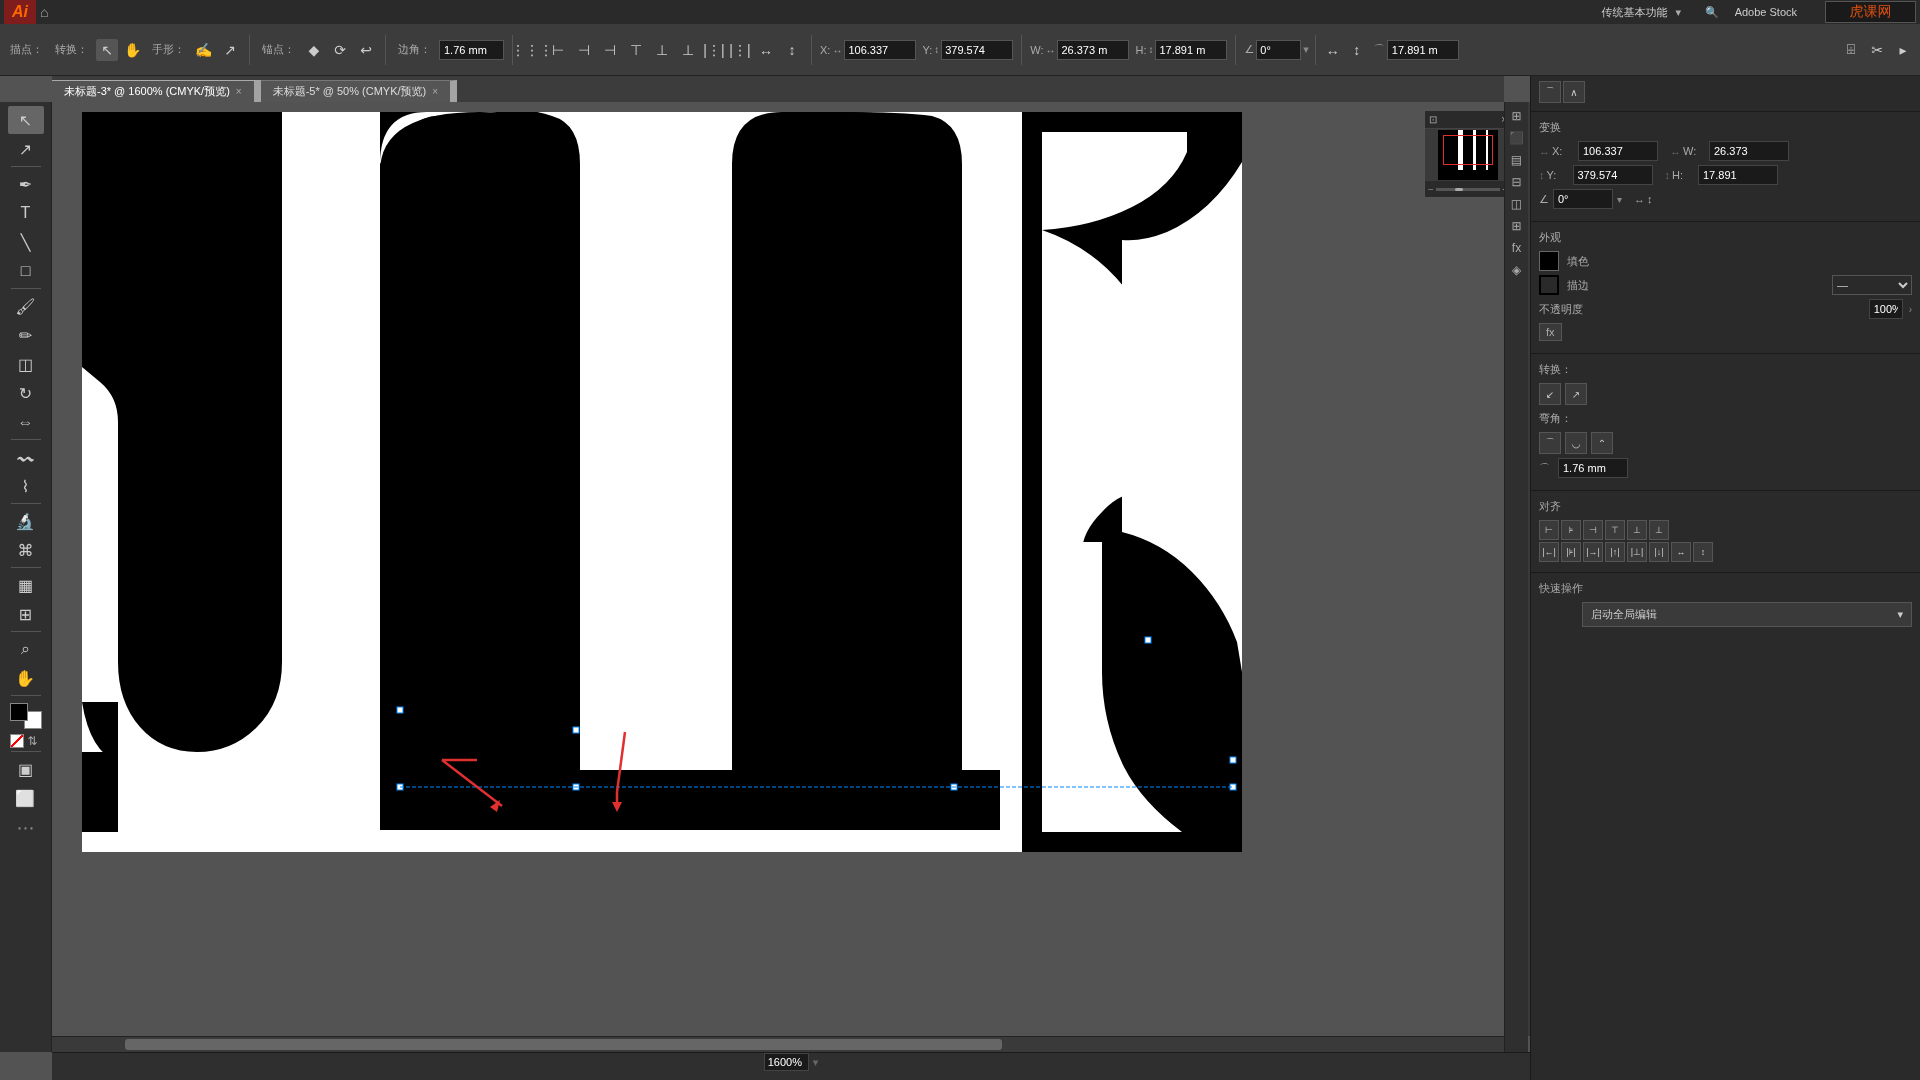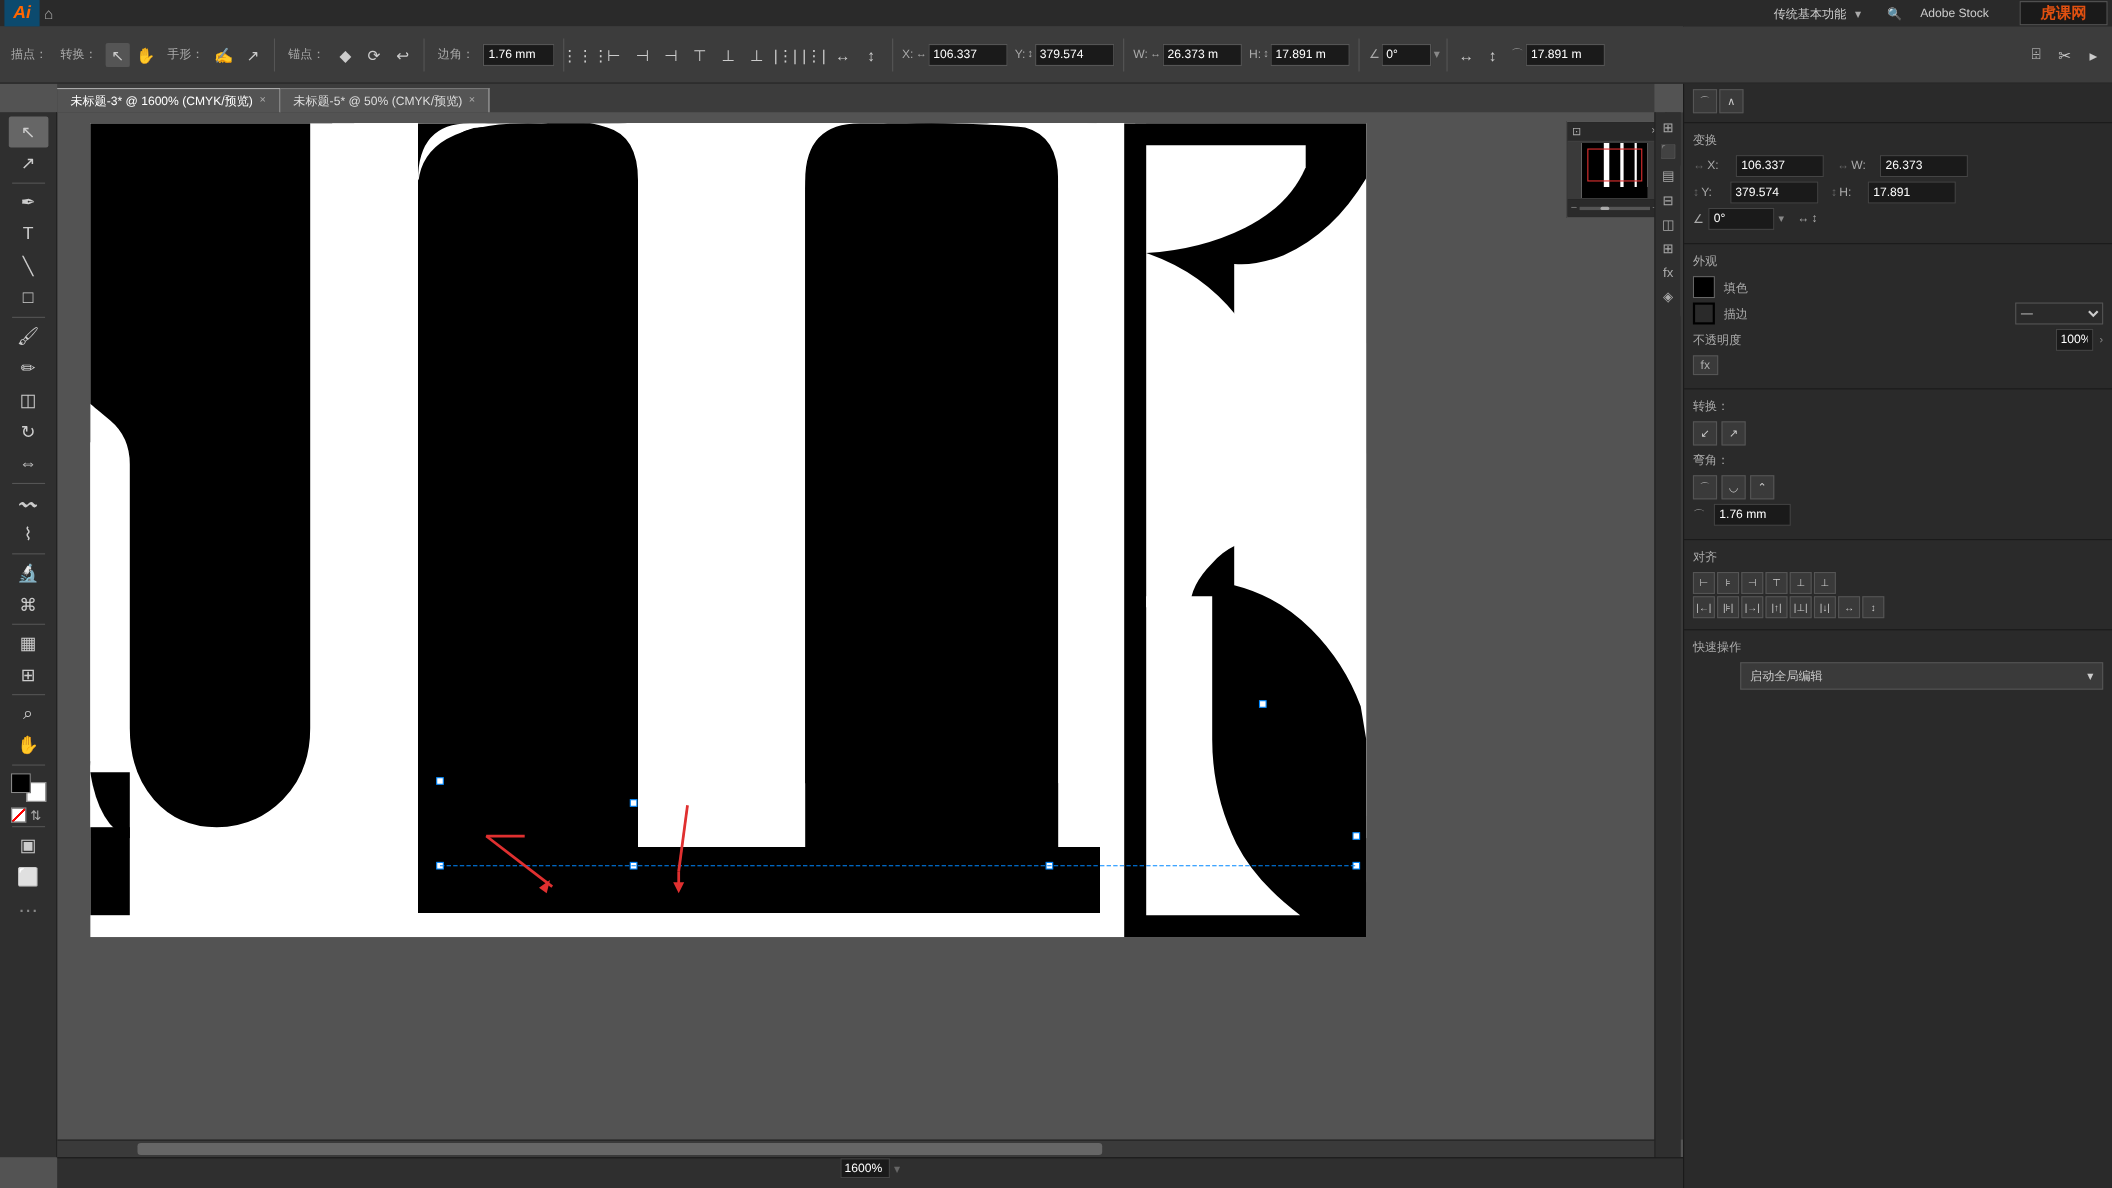--- a/index.html
+++ b/index.html
@@ -4,21 +4,21 @@
   <style>
     * { margin: 0; padding: 0; box-sizing: border-box; }
     body { width: 1920px; height: 1080px; overflow: hidden; background: #535353; font-family: "Microsoft YaHei", "SimHei", Arial, sans-serif; font-size: 12px; color: #fff; }
 
     
     .top-menu-bar {
       position: absolute; top: 0; left: 0; right: 0; height: 24px;
       background: #2a2a2a; display: flex; align-items: center; padding: 0 4px;
       color: #ccc; font-size: 12px; z-index: 100;
     }
-    .top-menu-bar .logo { width: 32px; height: 24px; background: #0c4a6e; display: flex; align-items: center; justify-content: center; font-weight: bold; font-size: 16px; color: #ff6600; font-style: italic; }
+    .top-menu-bar .logo { width: 32px; height: 24px; background: #7f1d1d; display: flex; align-items: center; justify-content: center; font-weight: bold; font-size: 16px; color: #ff6600; font-style: italic; }
     .top-menu-bar .home-icon { margin: 0 4px; color: #aaa; font-size: 14px; }
     .menu-items { display: flex; gap: 2px; }
     .menu-item { padding: 2px 8px; cursor: pointer; color: #ccc; font-size: 12px; }
     .right-menu { margin-left: auto; display: flex; align-items: center; gap: 8px; color: #aaa; font-size: 11px; }
 
     
     .toolbar {
       position: absolute; top: 24px; left: 0; right: 0; height: 52px;
       background: #3c3c3c; border-bottom: 1px solid #222; display: flex; align-items: center; padding: 0 6px; gap: 4px; z-index: 99;
     }
@@ -33,21 +33,21 @@
     .toolbar-coord-box input { width: 72px; height: 20px; background: #1a1a1a; border: 1px solid #555; color: #fff; font-size: 11px; padding: 0 3px; }
 
     
     .tabs-bar {
       position: absolute; top: 76px; left: 52px; right: 1270px; height: 26px;
       background: #3c3c3c; display: flex; align-items: flex-end; z-index: 98;
     }
     .tab {
       height: 22px; padding: 0 12px; background: #555; color: #ddd; font-size: 11px;
       display: flex; align-items: center; gap: 6px; cursor: pointer; border-top: 1px solid #777;
-      border-right: 1px solid #a3a3a3; position: relative; margin-top: 14px;
+      border-right: 7px solid #a3a3a3; position: relative; margin-top: 14px;
     }
     .tab.active { background: #535353; color: #fff; border-top: 1px solid #aaa; }
     .tab-close { color: #aaa; font-size: 10px; cursor: pointer; }
 
     
     .left-toolbar {
       position: absolute; top: 102px; left: 0; width: 52px; bottom: 28px;
       background: #2f2f2f; border-right: 1px solid #222; display: flex; flex-direction: column; align-items: center; padding: 4px 0; gap: 1px; z-index: 97;
     }
     .left-tool { width: 36px; height: 28px; display: flex; align-items: center; justify-content: center; cursor: pointer; border-radius: 2px; color: #ccc; font-size: 16px; }
@@ -142,21 +142,21 @@
 
 <div class="top-menu-bar">
   <div class="logo">Ai</div>
   <div class="home-icon">⌂</div>
   <div class="right-menu">
     <span style="color:#ccc;margin-left:44px;">传统基本功能</span>
     <span>▾</span>
     <span style="margin-left:16px;">🔍</span>
     <span style="color:#ccc;margin-left:8px;">Adobe Stock</span>
 
-    <div style="margin-left:20px; width:80px; height:22px; background:#1a1a1a; border:1px solid #555; display:flex; align-items:center; justify-content:center; color:#e05010; font-weight:bold; font-size:14px;">虎课网</div>
+    <div style="margin-left:20px; width:91px; height:22px; background:#1a1a1a; border:1px solid #555; display:flex; align-items:center; justify-content:center; color:#e05010; font-weight:normal; font-size:14px;">虎课网</div>
   </div>
 </div>
 
 <div class="toolbar">
   <span class="toolbar-label">描点：</span>
 
   <span class="toolbar-label">转换：</span>
   <div class="toolbar-icon active">↖</div>
   <div class="toolbar-icon">✋</div>
   <span class="toolbar-label">手形：</span>

